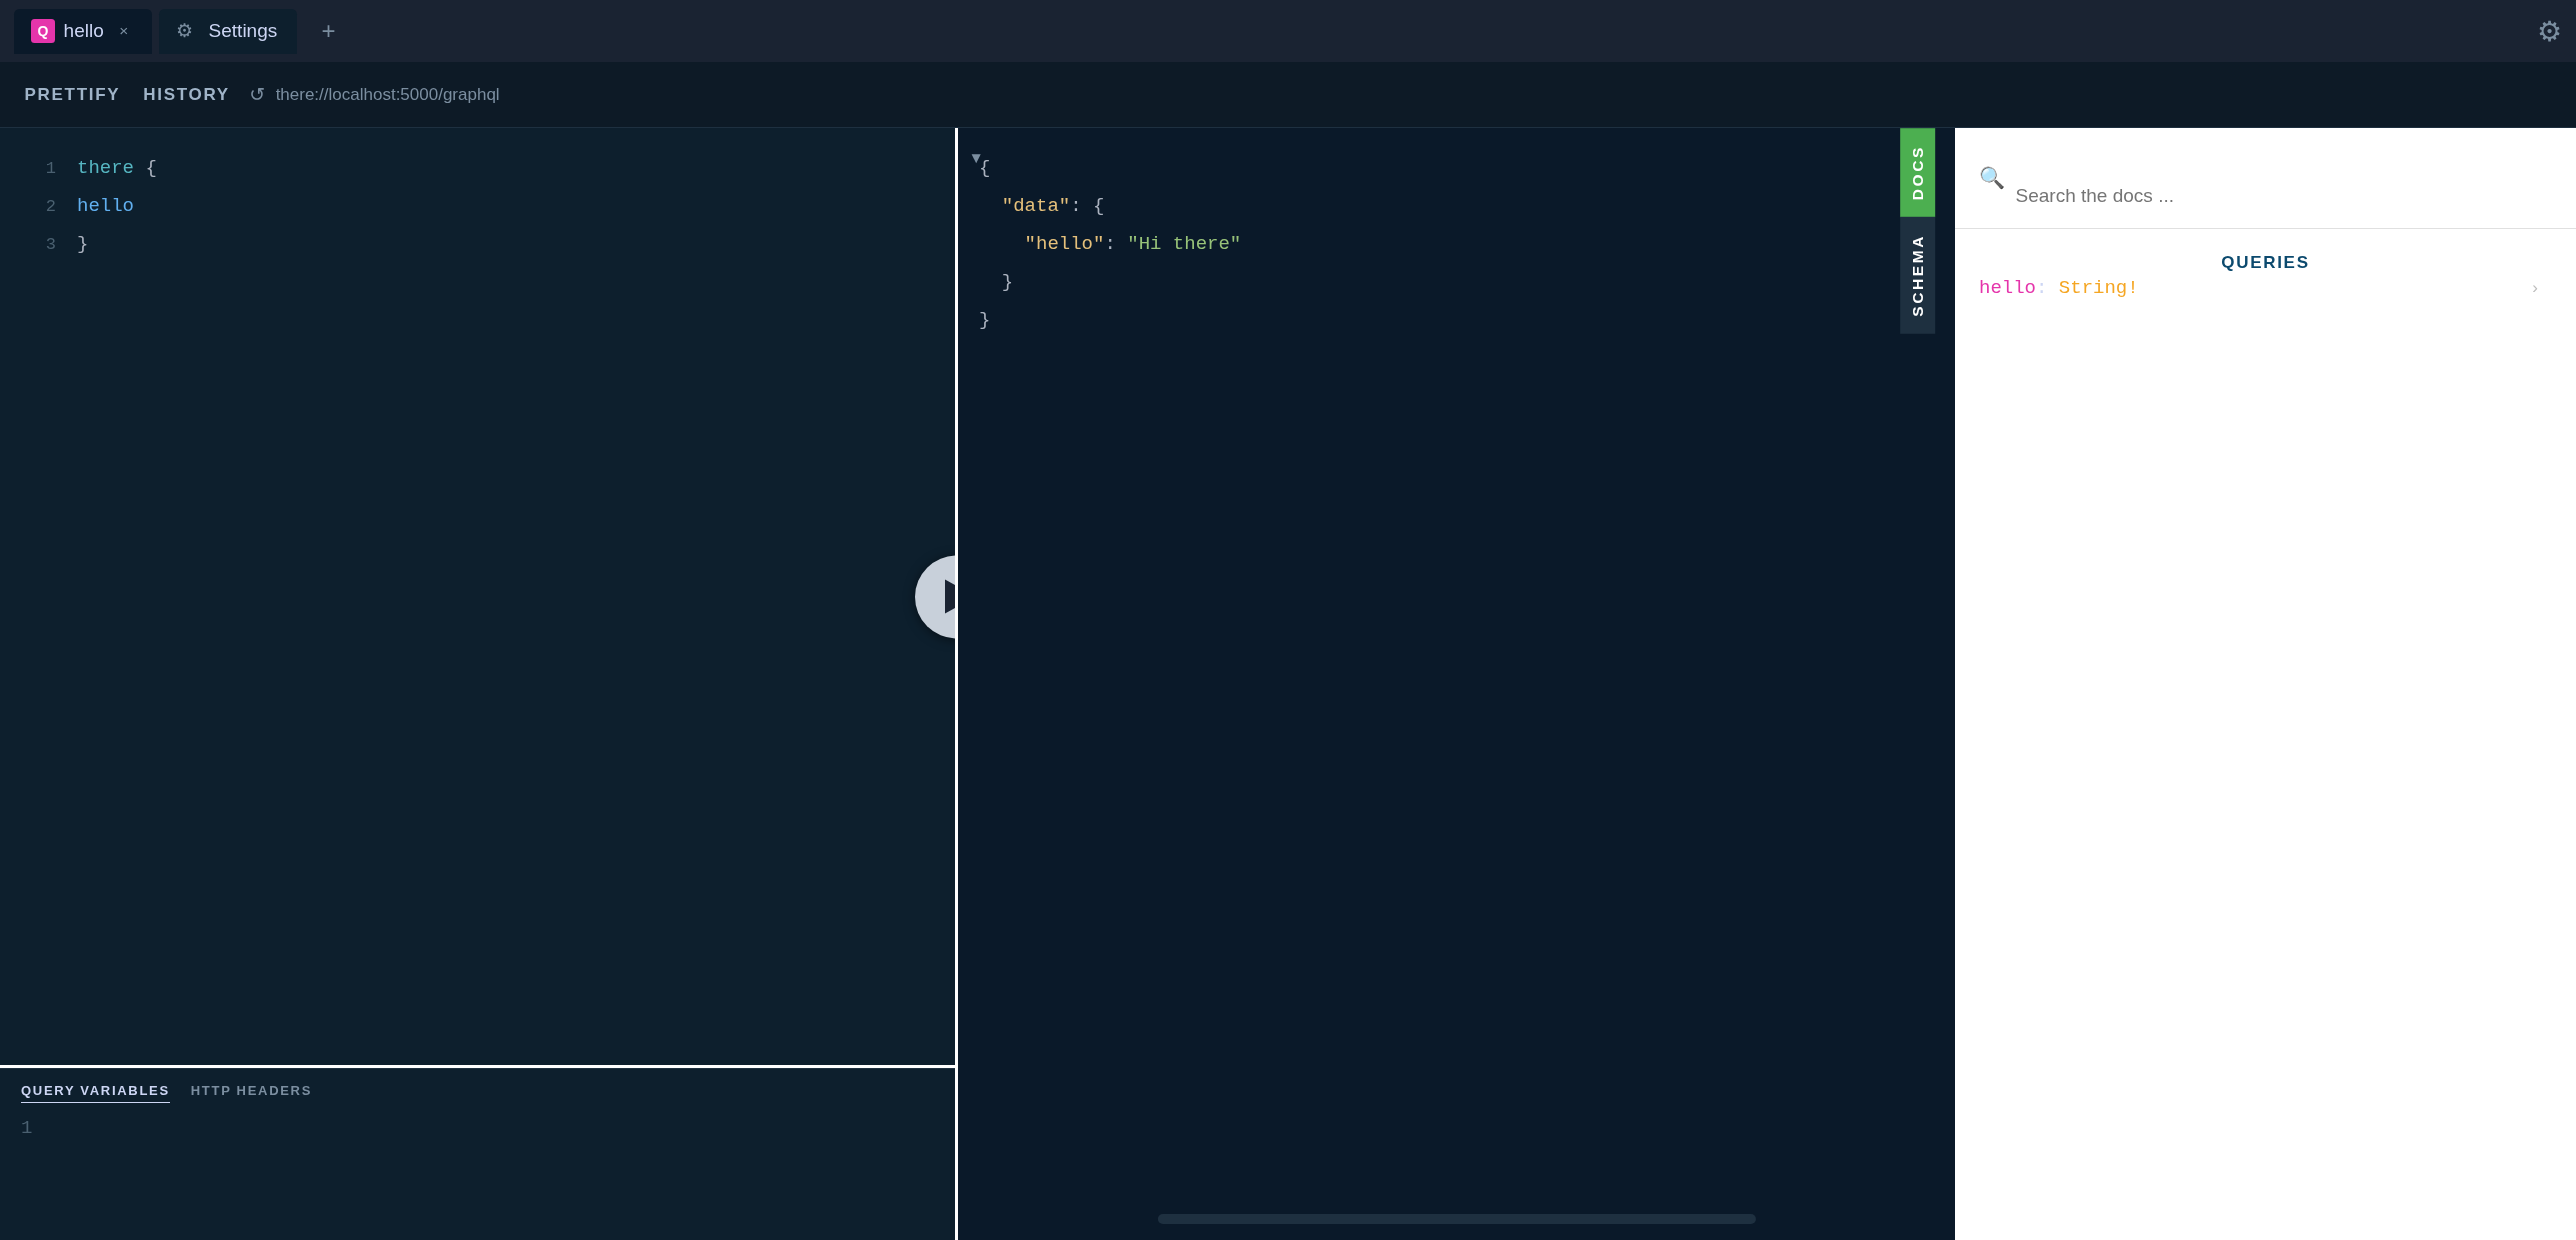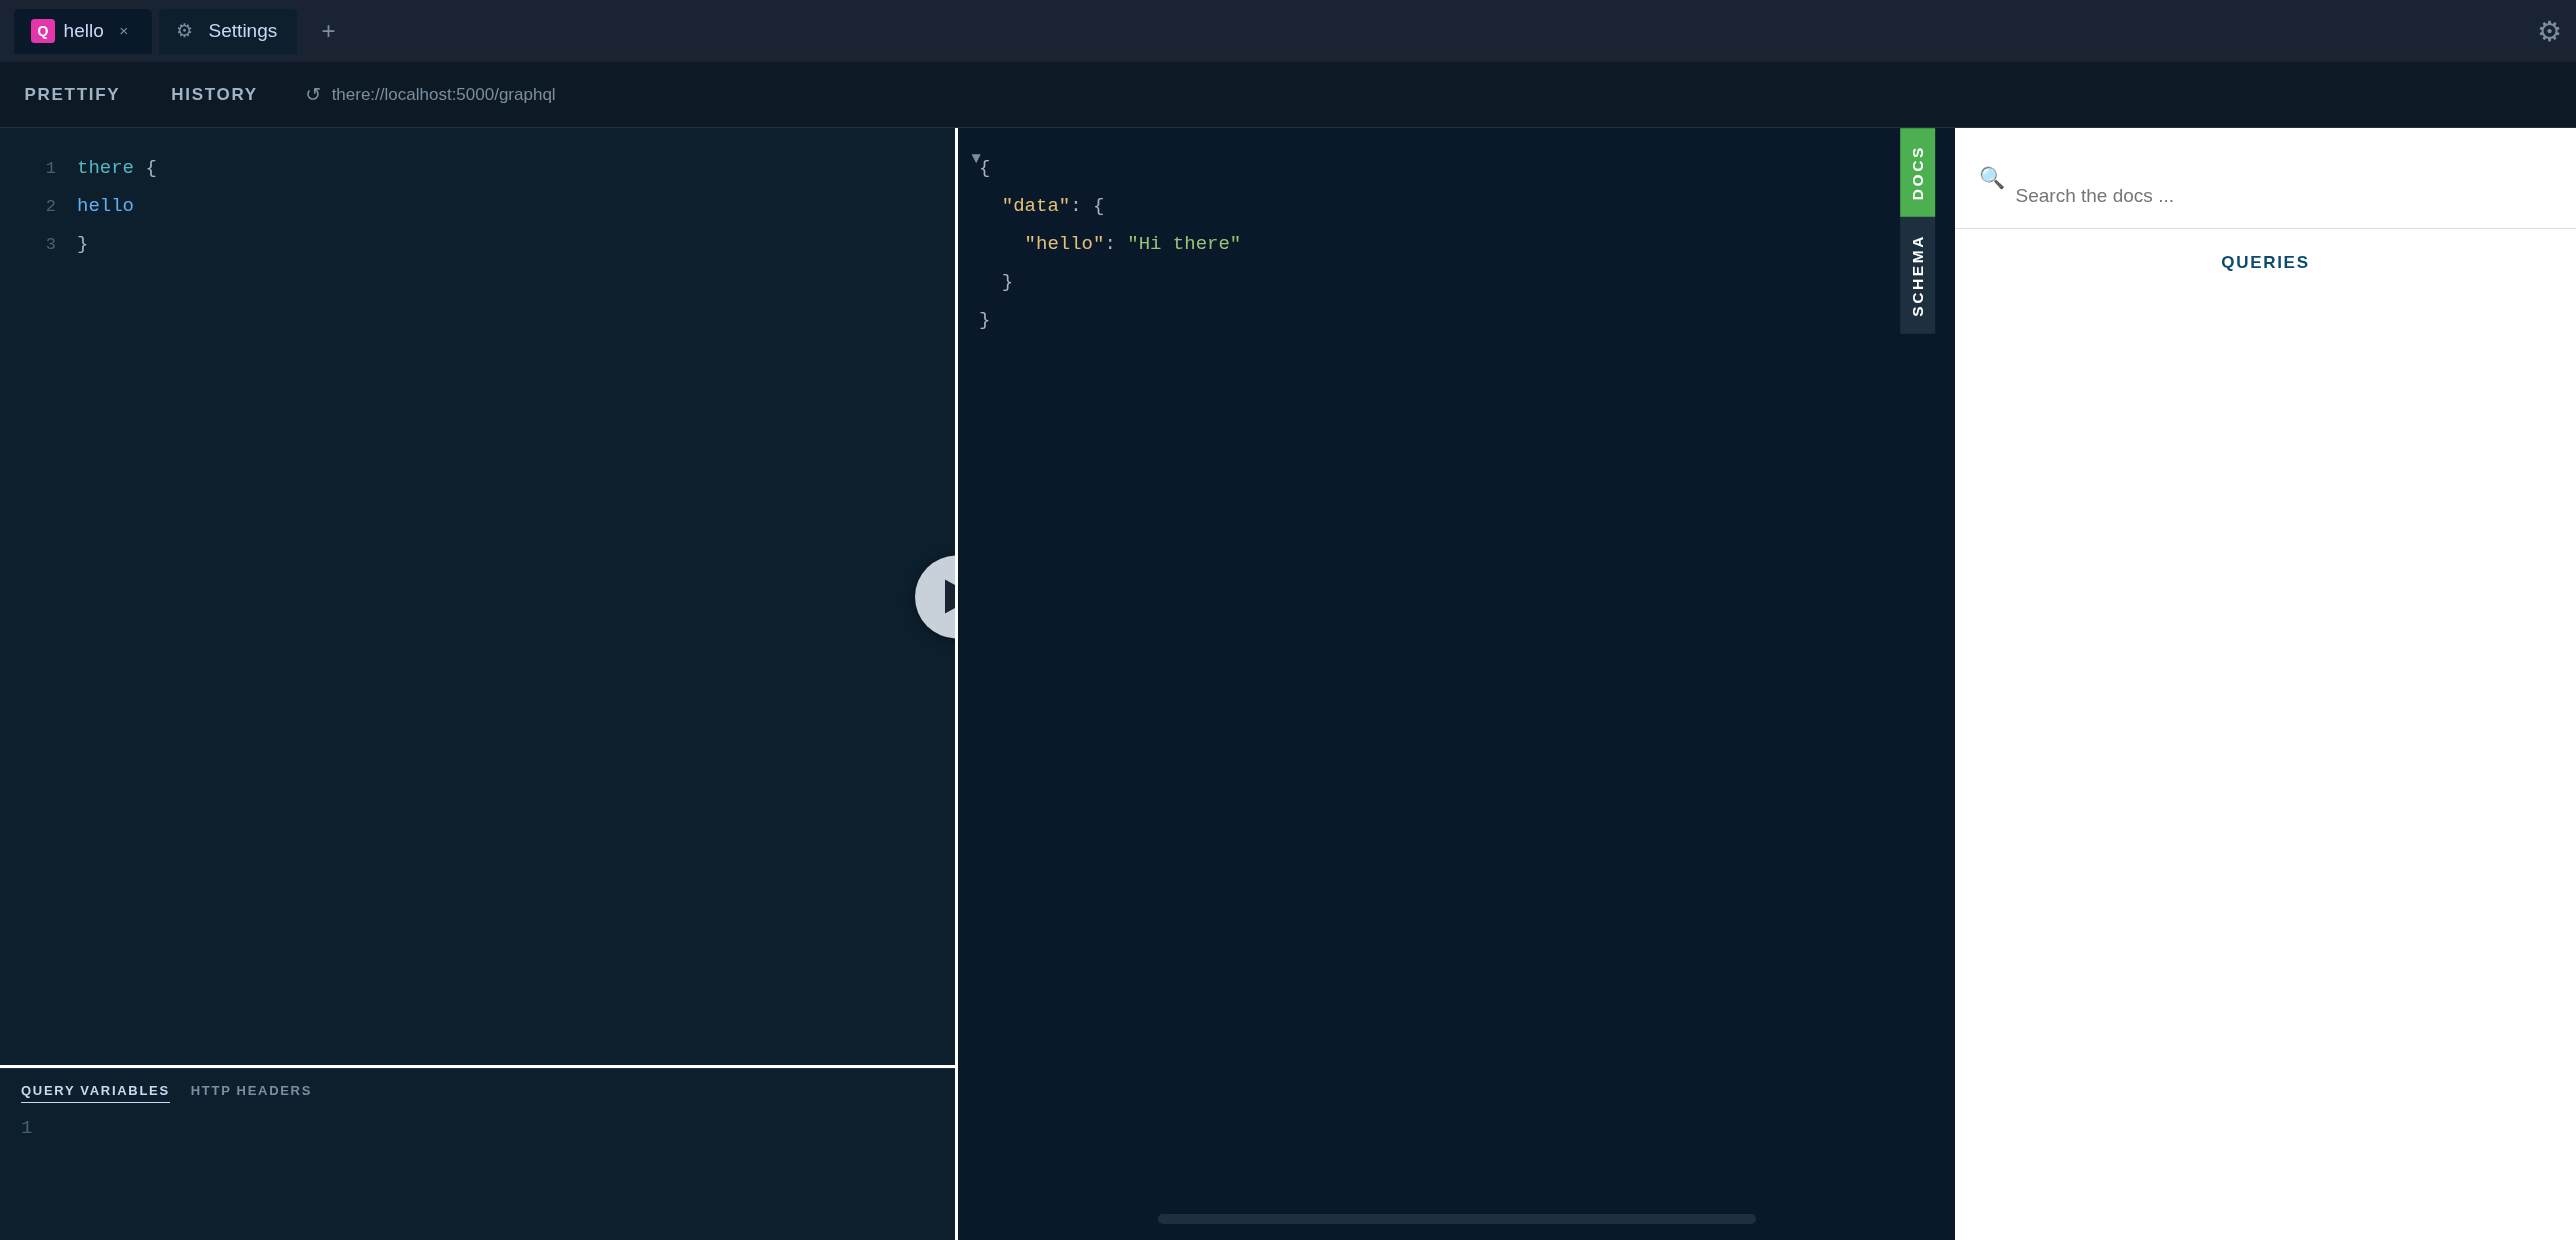--- a/index.html
+++ b/index.html
@@ -15,21 +15,21 @@
     .tab.active { background: #0a1929; }
     .tab-icon { width: 24px; height: 24px; background: #e535ab; border-radius: 3.5px; display: flex; align-items: center; justify-content: center; color: white; font-weight: bold; font-size: 14px; }
     .tab-settings-icon { width: 24px; height: 24px; color: #7b8ea0; font-size: 19px; }
     .tab-label { color: #cdd6f4; font-size: 19px; }
     .tab-close { color: #7b8ea0; font-size: 15.5px; cursor: pointer; margin-left: 7px; }
     .tab-add { color: #7b8ea0; font-size: 24px; cursor: pointer; margin-left: 7px; width: 35px; height: 35px; display: flex; align-items: center; justify-content: center; }
     .settings-gear { margin-left: auto; color: #7b8ea0; font-size: 28px; cursor: pointer; }
 
     
     .toolbar {
-      display: flex; align-items: center; background: #0d1a26; height: 66px; padding: 0 21px; gap: 44px; flex-shrink: 0; border-bottom: 1.7px solid #1e3040;
+      display: flex; align-items: center; background: #0d1a26; height: 66px; padding: 0 21px; gap: 16px; flex-shrink: 0; border-bottom: 1.7px solid #1e3040;
     }
     .toolbar-btn {
       color: #a0b4c8; font-size: 17px; font-weight: 700; letter-spacing: 1.7px; cursor: pointer; padding: 7px 3.5px; border: none; background: none; text-transform: uppercase;
     }
     .url-bar {
       display: flex; align-items: center; gap: 10.4px; color: #7b8ea0; font-size: 17px;
     }
     .url-text { color: #7b8ea0; font-size: 17px; }
 
     
@@ -219,17 +219,23 @@
       </div>
     </div>
 
     <div class="docs-search">
       <span class="docs-search-icon">🔍</span>
       <input class="docs-search-input" type="text" placeholder="Search the docs ..." style="">
     </div>
 
     <div class="docs-content">
       <div class="docs-section-title">QUERIES</div>
+      <div class="docs-query-row">
+        <span class="docs-query-item">
+          <span class="docs-query-name">hello</span><span>: </span><span class="docs-query-type">String!</span>
+        </span>
+        <span class="docs-chevron">›</span>
+      </div>
     </div>
   </div>
 
 </div>
 
 
 </body></html>

